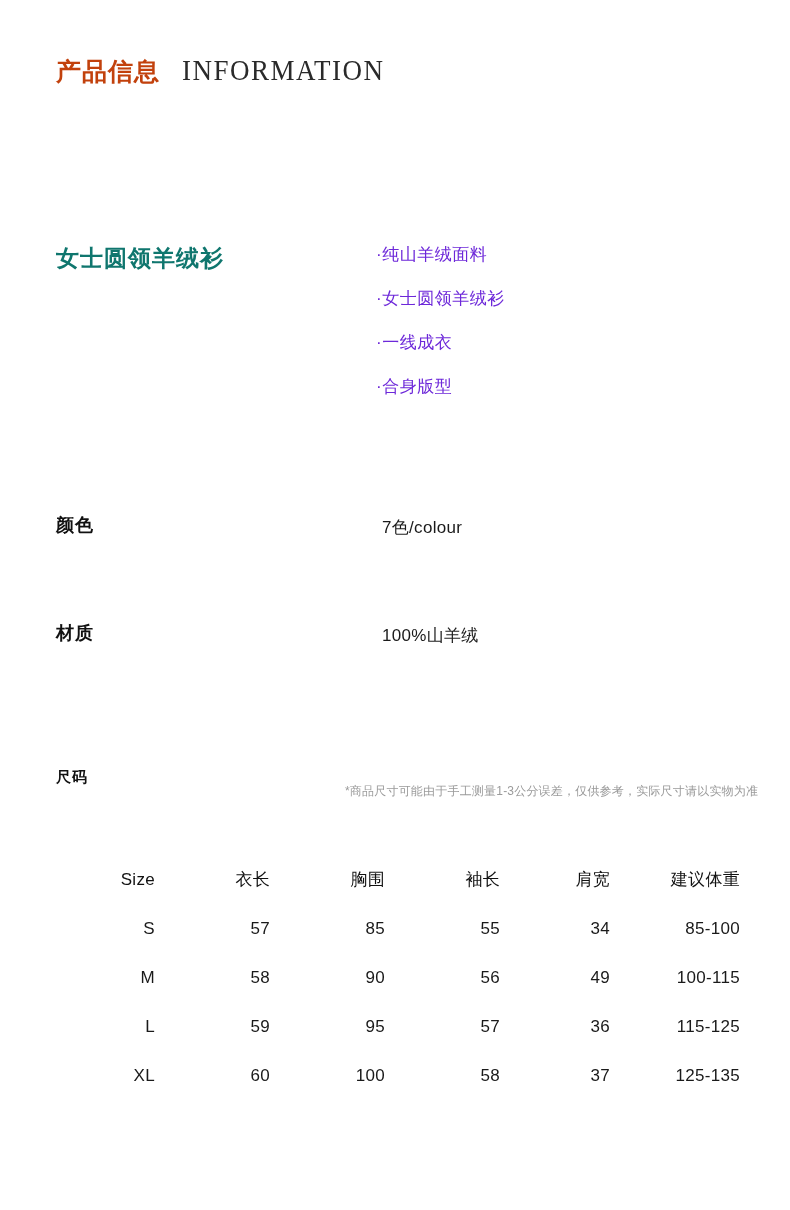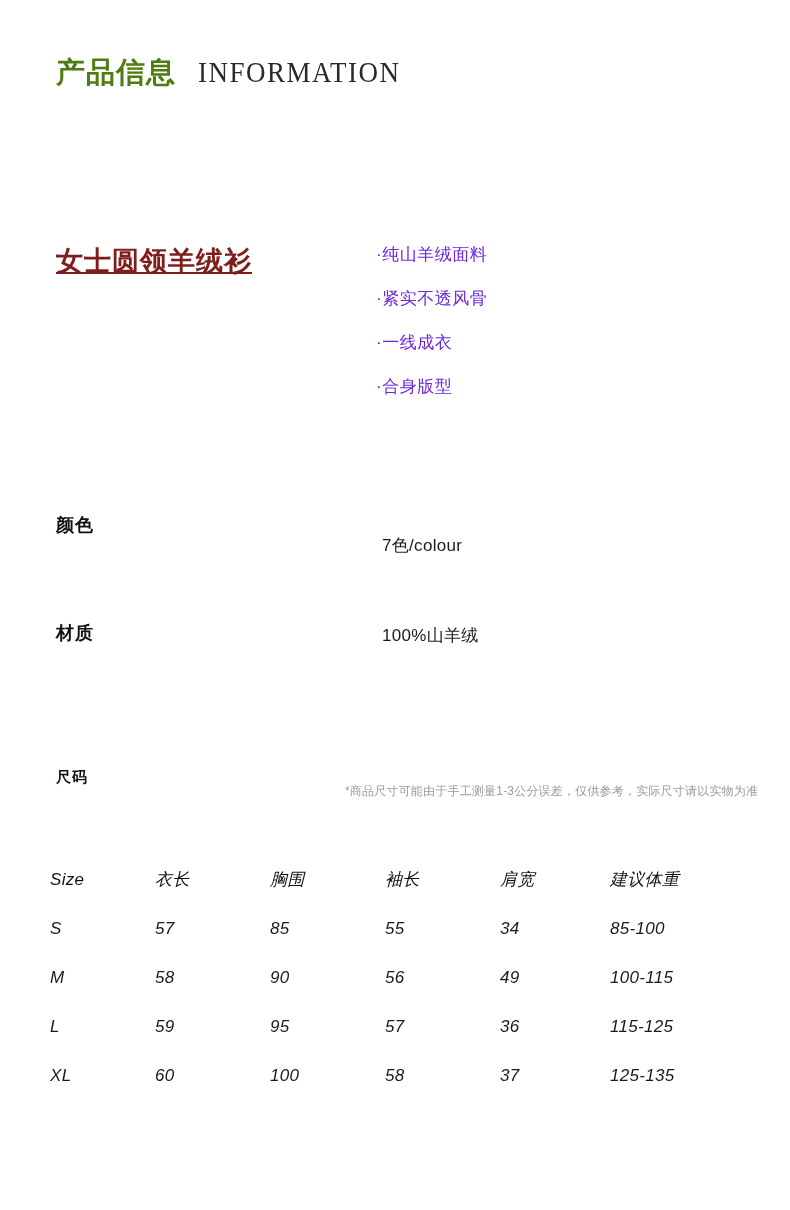--- a/index.html
+++ b/index.html
@@ -25,48 +25,47 @@
 
   
   .header {
     position: absolute;
     left: 56px;
     top: 58px;
     display: flex;
     align-items: baseline;
   }
   .header-title-cn {
-    font-size: 29px;
-    font-weight: 700;
-    letter-spacing: 1px;
-    color: #4d7c0f;
+    font-size: 25px;
+    font-weight: 700;
+    letter-spacing: 1px;
+    color: #c2410c;
     font-family: "Liberation Sans", sans-serif;
     line-height: 1;
   }
   .header-title-en {
     margin-left: 22px;
     font-size: 27px;
     letter-spacing: 1.5px;
     color: #2a2a2a;
     font-family: "Liberation Serif", serif;
     line-height: 1;
     transform: scaleY(1.08);
     transform-origin: left bottom;
   }
 
   
   .product-name {
     position: absolute;
     left: 56px;
     top: 243px;
-    font-size: 27px;
-    font-weight: 700;
-    letter-spacing: 1px;
-    color: #7f1d1d;
-    text-decoration: underline;
+    font-size: 23px;
+    font-weight: 700;
+    letter-spacing: 1px;
+    color: #0f766e;
   }
 
   .features {
     position: absolute;
     left: 376px;
     top: 243px;
   }
   .feature-item {
     font-size: 17px;
     color: #6d28d9;
@@ -86,21 +85,21 @@
     color: #111111;
   }
   .spec-value {
     position: absolute;
     left: 382px;
     font-size: 17px;
     color: #1a1a1a;
     letter-spacing: 0.3px;
   }
   .row-color-label { top: 513px; }
-  .row-color-value { top: 534px; }
+  .row-color-value { top: 516px; }
   .row-material-label { top: 621px; }
   .row-material-value { top: 624px; }
 
   
   .size-label {
     position: absolute;
     left: 56px;
     top: 768px;
     font-size: 15px;
     font-weight: 700;
@@ -121,29 +120,28 @@
   .size-table {
     position: absolute;
     left: 50px;
     top: 855px;
     width: 690px;
     border-collapse: collapse;
     table-layout: fixed;
   }
   .size-table th,
   .size-table td {
-    text-align: left;
+    text-align: right;
     font-weight: 400;
     font-size: 17px;
     color: #1a1a1a;
     padding: 0;
     height: 49px;
     vertical-align: middle;
     letter-spacing: 0.3px;
-    font-style: italic;
   }
   .size-table th {
     font-size: 17px;
     color: #111111;
   }
   .size-table col.c0 { width: 105px; }
   .size-table col.c1 { width: 115px; }
   .size-table col.c2 { width: 115px; }
   .size-table col.c3 { width: 115px; }
   .size-table col.c4 { width: 110px; }
@@ -156,21 +154,21 @@
 
   <div class="header">
     <div class="header-title-cn">产品信息</div>
     <div class="header-title-en">INFORMATION</div>
   </div>
 
   <div class="product-name">女士圆领羊绒衫</div>
 
   <div class="features">
     <div class="feature-item">·纯山羊绒面料</div>
-    <div class="feature-item">·紧实不透风骨</div>
+    <div class="feature-item">·女士圆领羊绒衫</div>
     <div class="feature-item">·一线成衣</div>
     <div class="feature-item">·合身版型</div>
   </div>
 
   <div class="spec-label row-color-label">颜色</div>
   <div class="spec-value row-color-value">7色/colour</div>
 
   <div class="spec-label row-material-label">材质</div>
   <div class="spec-value row-material-value">100%山羊绒</div>
 

